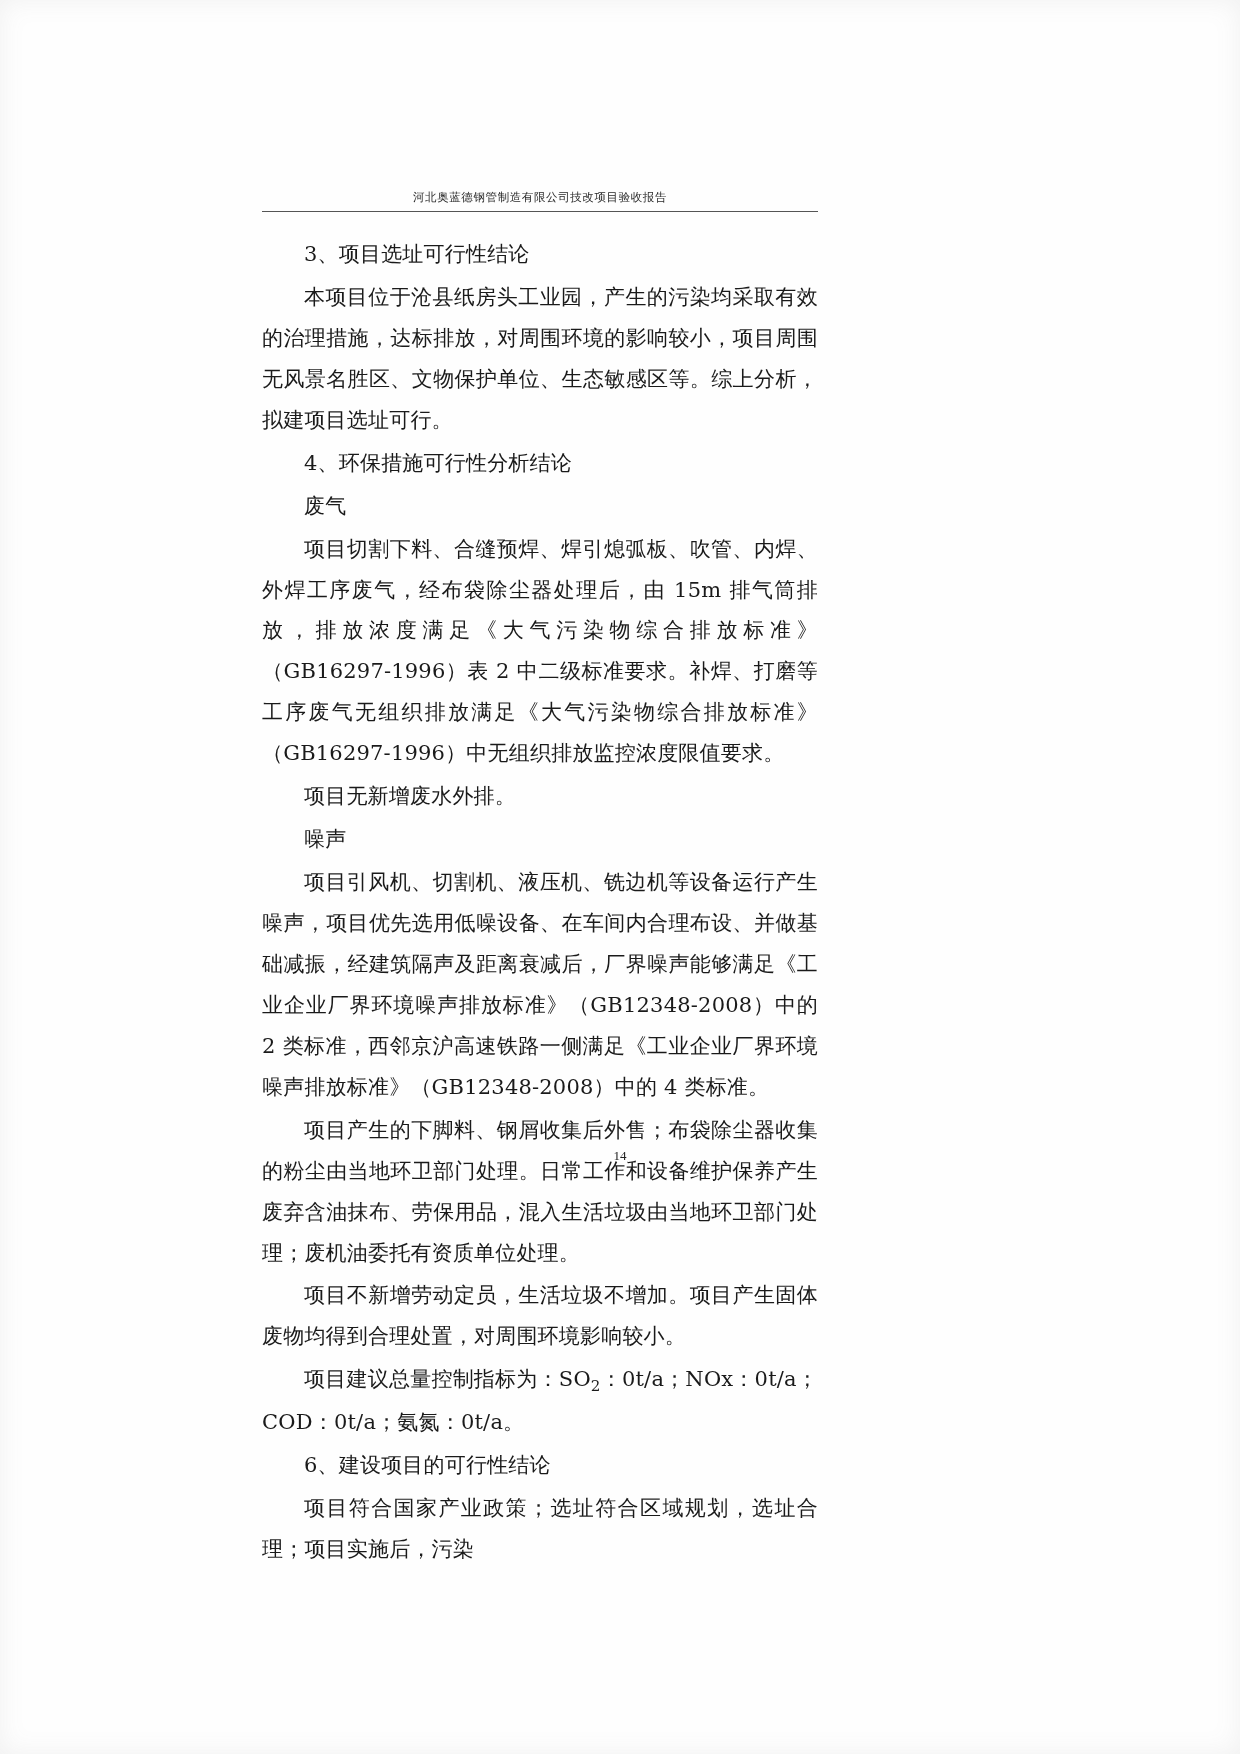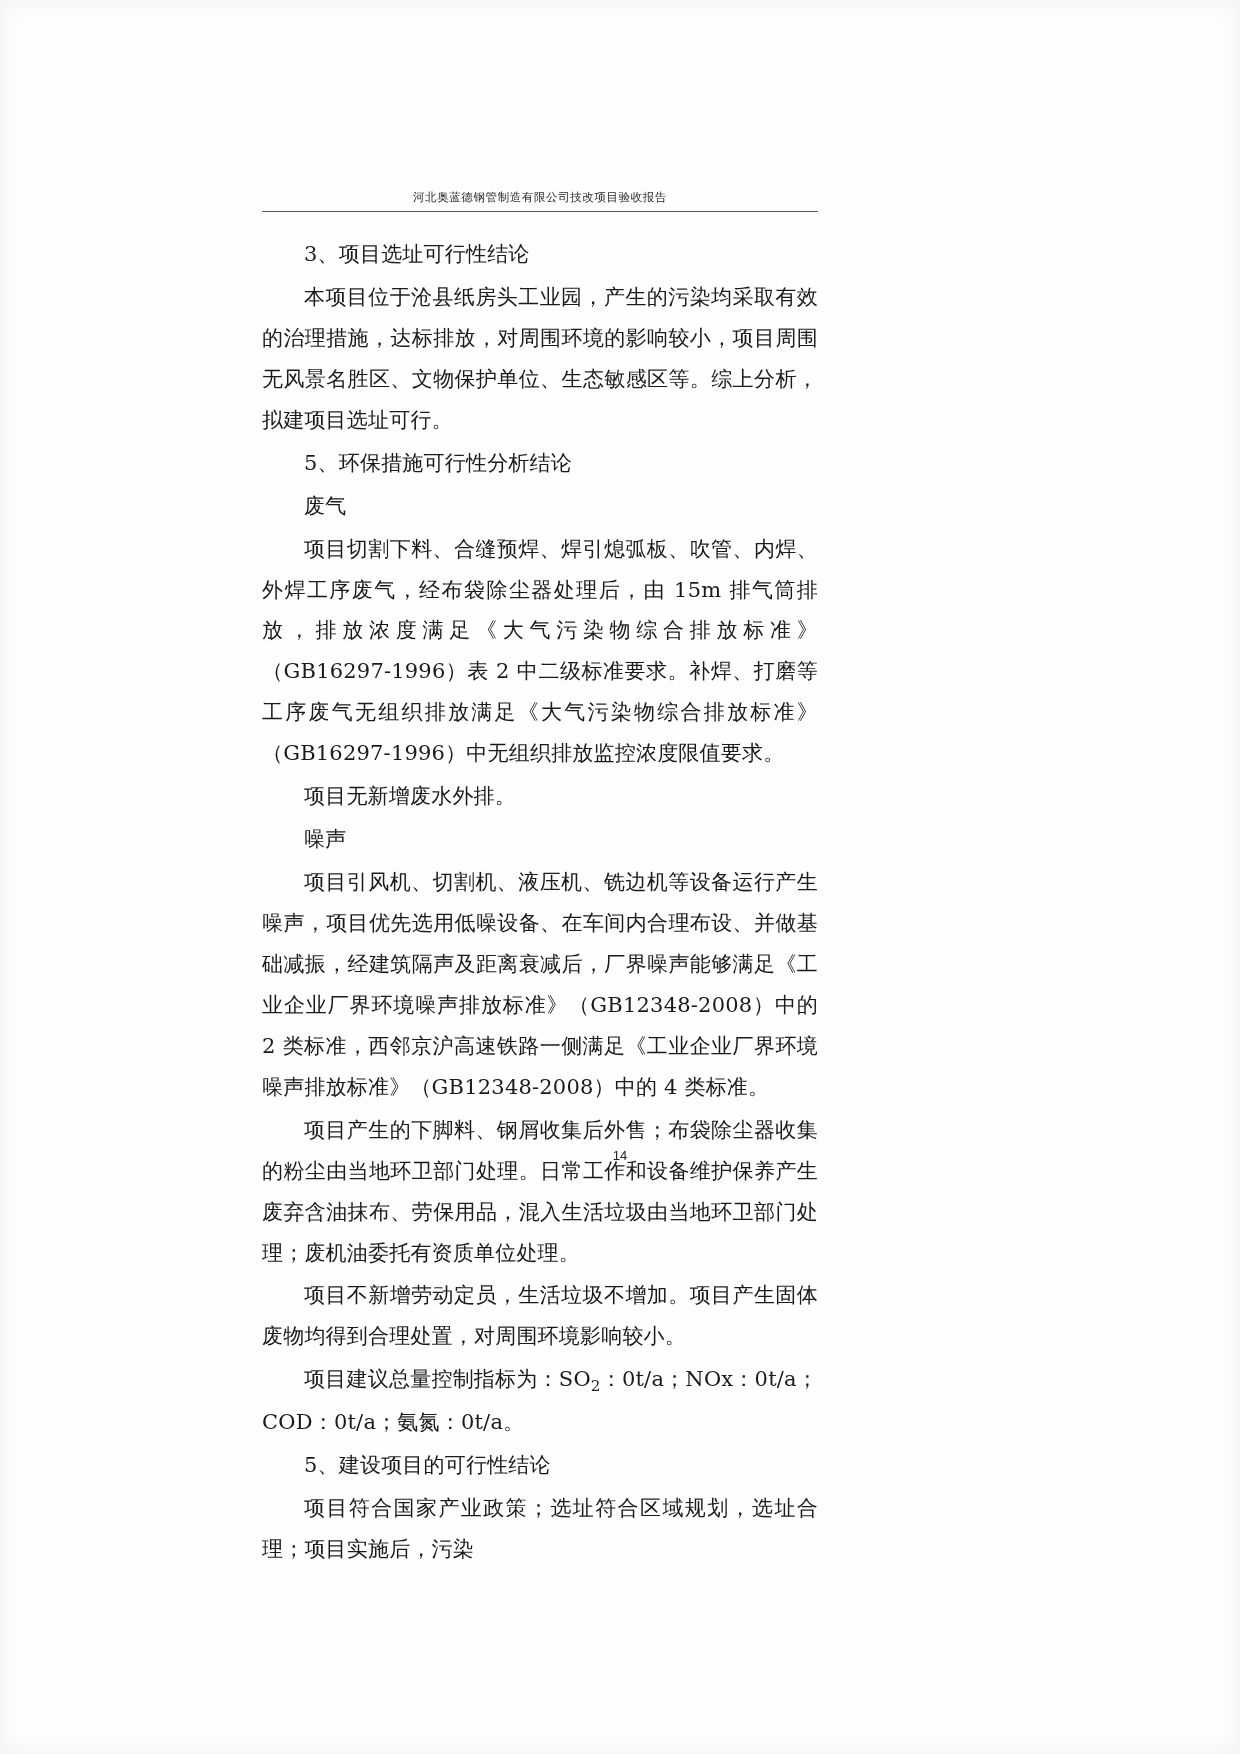--- a/index.html
+++ b/index.html
@@ -60,45 +60,45 @@
   }
   .ind1 { text-indent: 2em; }
   .page-number {
     position: absolute;
     top: 1148px;
     left: 0;
     width: 1240px;
     text-align: center;
     font-size: 13px;
     color: #222;
-    font-family: Liberation Sans, sans-serif;
+    font-family: Liberation Serif, serif;
   }
   sub { font-size: 0.72em; }
 </style>
 </head>
 <body>
 
 <div class="page">
 
   <div class="content">
 
     <div class="header">河北奥蓝德钢管制造有限公司技改项目验收报告</div>
     <hr class="header-rule">
 
     <p class="ind1">3、项目选址可行性结论</p>
     <p class="ind1">本项目位于沧县纸房头工业园，产生的污染均采取有效的治理措施，达标排放，对周围环境的影响较小，项目周围无风景名胜区、文物保护单位、生态敏感区等。综上分析，拟建项目选址可行。</p>
-    <p class="ind1">5、环保措施可行性分析结论</p>
+    <p class="ind1">4、环保措施可行性分析结论</p>
     <p class="ind1">废气</p>
     <p class="ind1">项目切割下料、合缝预焊、焊引熄弧板、吹管、内焊、外焊工序废气，经布袋除尘器处理后，由 15m 排气筒排放，排放浓度满足《大气污染物综合排放标准》（GB16297-1996）表 2 中二级标准要求。补焊、打磨等工序废气无组织排放满足《大气污染物综合排放标准》（GB16297-1996）中无组织排放监控浓度限值要求。</p>
     <p class="ind1">项目无新增废水外排。</p>
     <p class="ind1">噪声</p>
     <p class="ind1">项目引风机、切割机、液压机、铣边机等设备运行产生噪声，项目优先选用低噪设备、在车间内合理布设、并做基础减振，经建筑隔声及距离衰减后，厂界噪声能够满足《工业企业厂界环境噪声排放标准》（GB12348-2008）中的 2 类标准，西邻京沪高速铁路一侧满足《工业企业厂界环境噪声排放标准》（GB12348-2008）中的 4 类标准。</p>
     <p class="ind1">项目产生的下脚料、钢屑收集后外售；布袋除尘器收集的粉尘由当地环卫部门处理。日常工作和设备维护保养产生废弃含油抹布、劳保用品，混入生活垃圾由当地环卫部门处理；废机油委托有资质单位处理。</p>
     <p class="ind1">项目不新增劳动定员，生活垃圾不增加。项目产生固体废物均得到合理处置，对周围环境影响较小。</p>
     <p class="ind1"><span>项目建议总量控制指标为：SO</span><sub>2</sub><span>：0t/a；NOx：0t/a；COD：0t/a；氨氮：0t/a。</span></p>
-    <p class="ind1">5、建设项目的可行性结论</p>
+    <p class="ind1">6、建设项目的可行性结论</p>
     <p class="ind1">项目符合国家产业政策；选址符合区域规划，选址合理；项目实施后，污染</p>
 
   </div>
 
   <div class="page-number">14</div>
 
 </div>
 
 </body></html>

